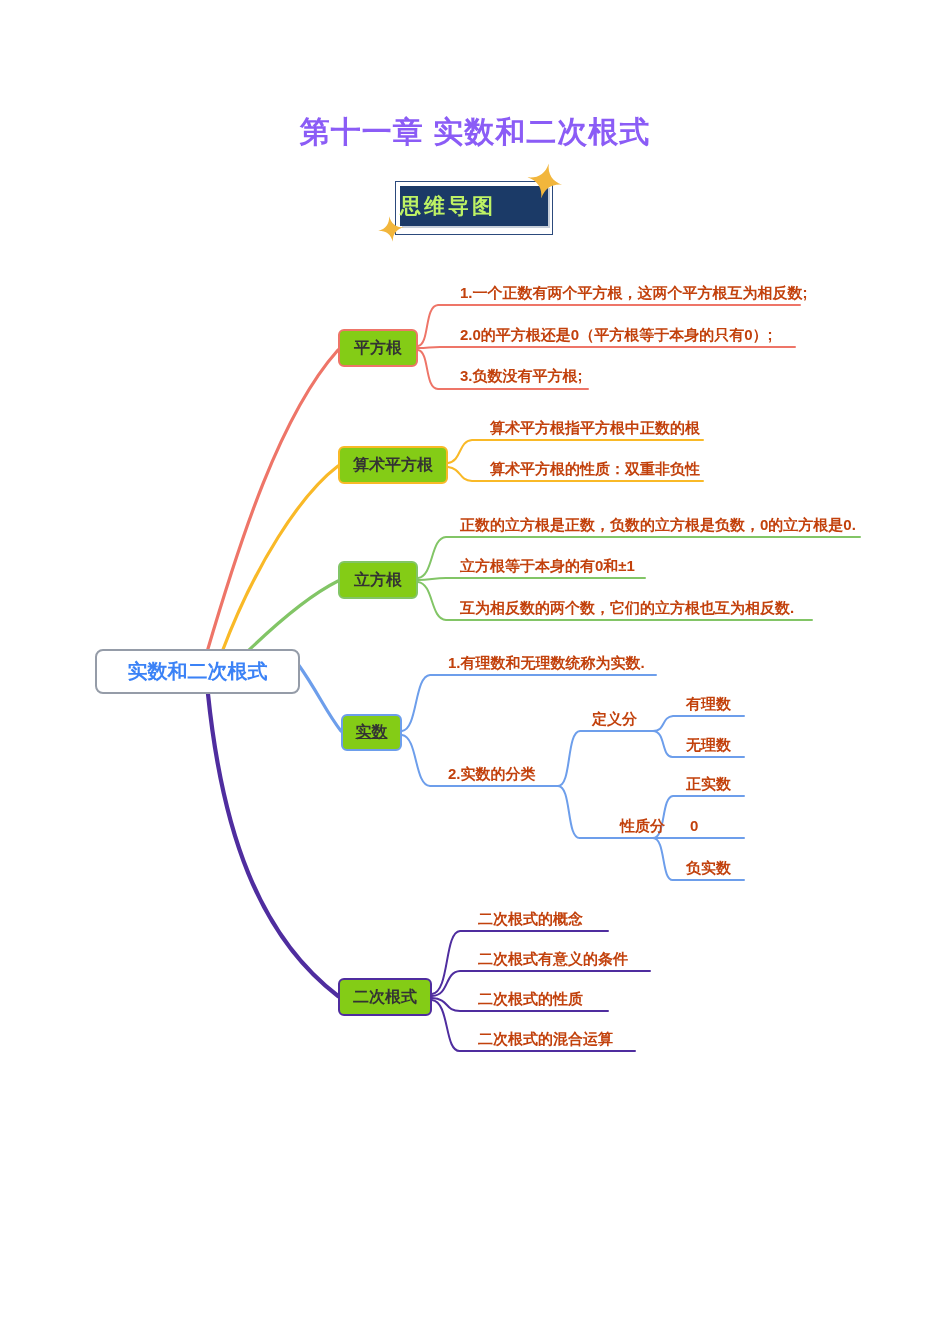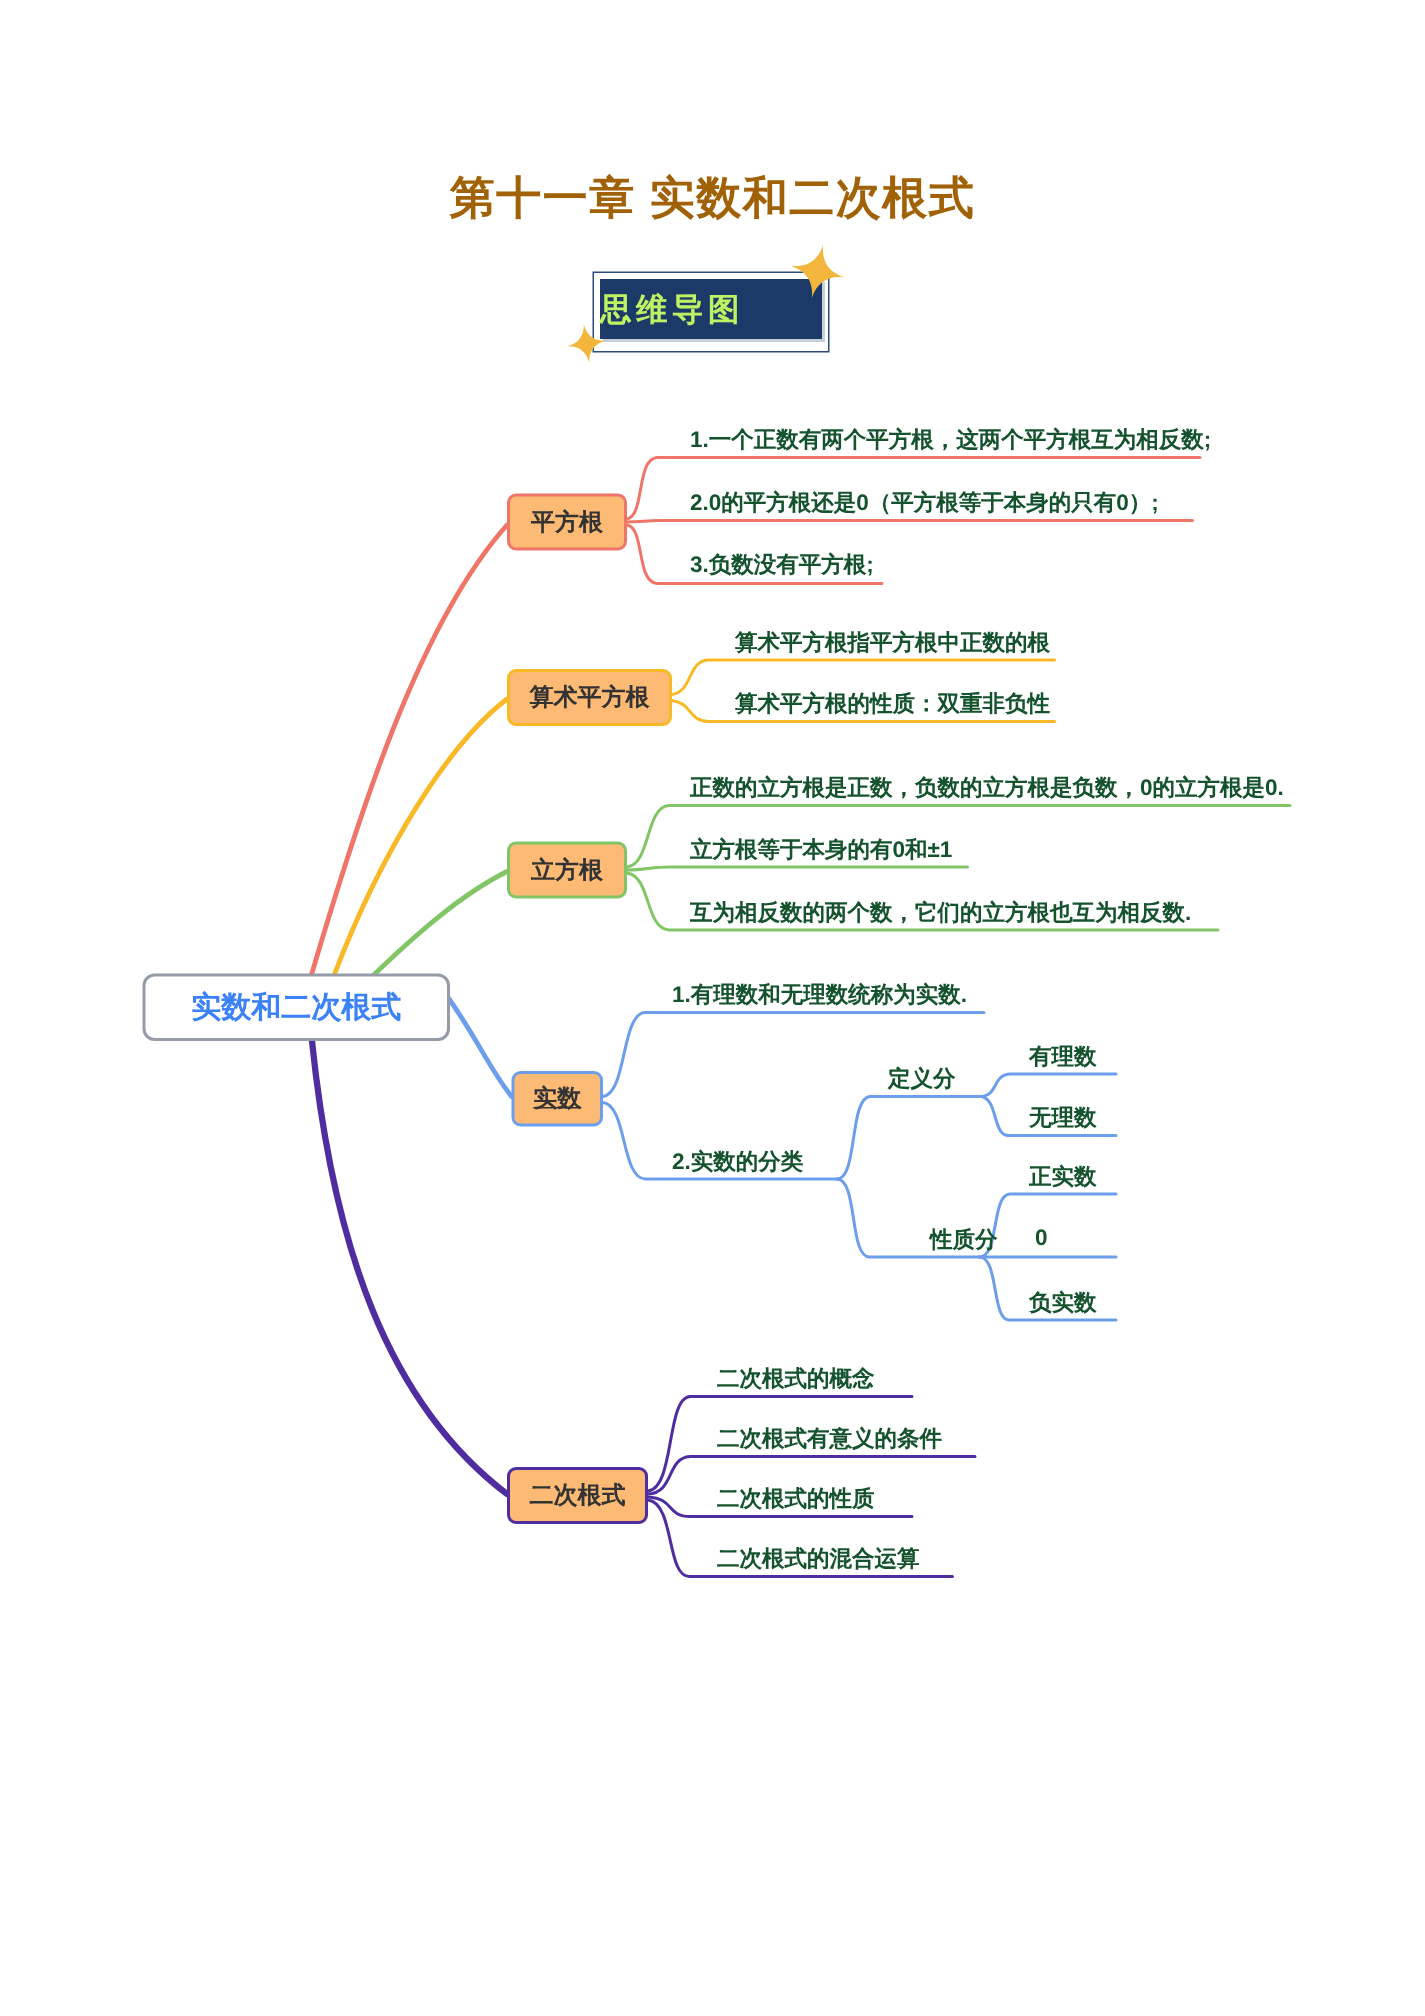--- a/index.html
+++ b/index.html
@@ -2,52 +2,52 @@
 <html><head>
 <meta charset="utf-8">
 <style>
   html,body{margin:0;padding:0;background:#e9e9e9;}
   .page{
     position:relative;width:950px;height:1344px;margin:0 auto;background:#ffffff;
     font-family:"Liberation Sans","DejaVu Sans",sans-serif;overflow:hidden;
   }
   .title{
     position:absolute;left:0;right:0;top:112px;text-align:center;
-    font-size:30px;font-weight:bold;color:#a16207;letter-spacing:1px;
+    font-size:30px;font-weight:bold;color:#8b5cf6;letter-spacing:1px;
   }
   
   .badge-frame{position:absolute;left:395px;top:181px;width:156px;height:52px;border:1.5px solid #2c4a7c;}
   .badge{
     position:absolute;left:400px;top:186px;width:148px;height:40px;background:#1b3a67;
     display:flex;align-items:center;color:#bef264;
     font-size:21px;font-weight:bold;letter-spacing:3px;
     box-shadow:2px 2px 0 rgba(27,58,103,.25);
   }
   .sparkle{position:absolute;}
   
   svg.connectors{position:absolute;left:0;top:0;}
   .main{fill:none;stroke-width:3.2px;stroke-linecap:round;}
   .mainthick{fill:none;stroke-width:4.2px;stroke-linecap:round;}
   .sub{fill:none;stroke-width:2px;stroke-linecap:round;}
   .st-red{stroke:#ee7568}.st-yellow{stroke:#f9b927}.st-green{stroke:#82c566}
   .st-blue{stroke:#6d9eeb}.st-purple{stroke:#4f2d9f}
   .node{
     position:absolute;display:flex;align-items:center;justify-content:center;
-    background:#fdba74;border-radius:6px;font-weight:bold;font-size:16px;color:#333;
+    background:#84cc16;border-radius:6px;font-weight:bold;font-size:16px;color:#333;
     border:2px solid #999;white-space:nowrap;z-index:2;
   }
   .b-red{border-color:#ee7568}.b-yellow{border-color:#f9b927}.b-green{border-color:#82c566}
   .b-blue{border-color:#6d9eeb}.b-purple{border-color:#4f2d9f}
   .root-node{
     position:absolute;left:95px;top:649px;width:201px;height:41px;
     display:flex;align-items:center;justify-content:center;background:#fff;
     border:2px solid #959ca8;border-radius:8px;font-size:20px;font-weight:bold;color:#3b82f6;z-index:2;
   }
   .leaf{
-    position:absolute;white-space:nowrap;font-weight:bold;font-size:15px;color:#14532d;z-index:2;
+    position:absolute;white-space:nowrap;font-weight:bold;font-size:15px;color:#c2410c;z-index:2;
   }
 </style>
 </head>
 <body>
 
 <div class="page">
 
   <div class="title">第十一章 实数和二次根式</div>
 
   <div class="badge-frame"></div>

